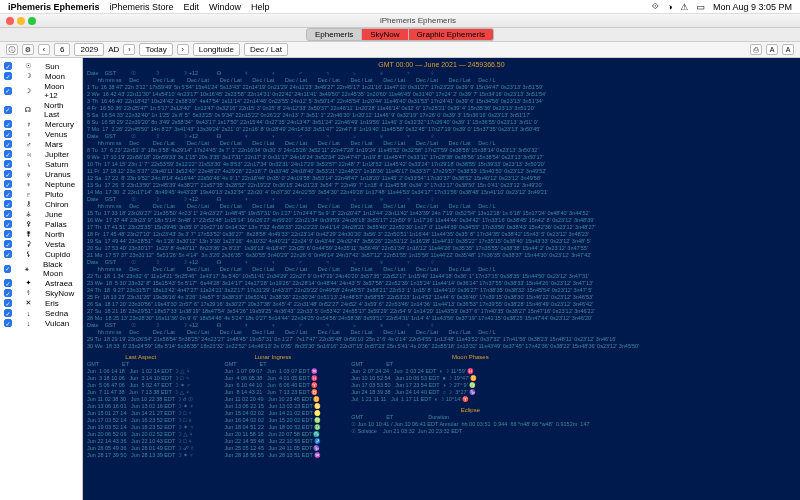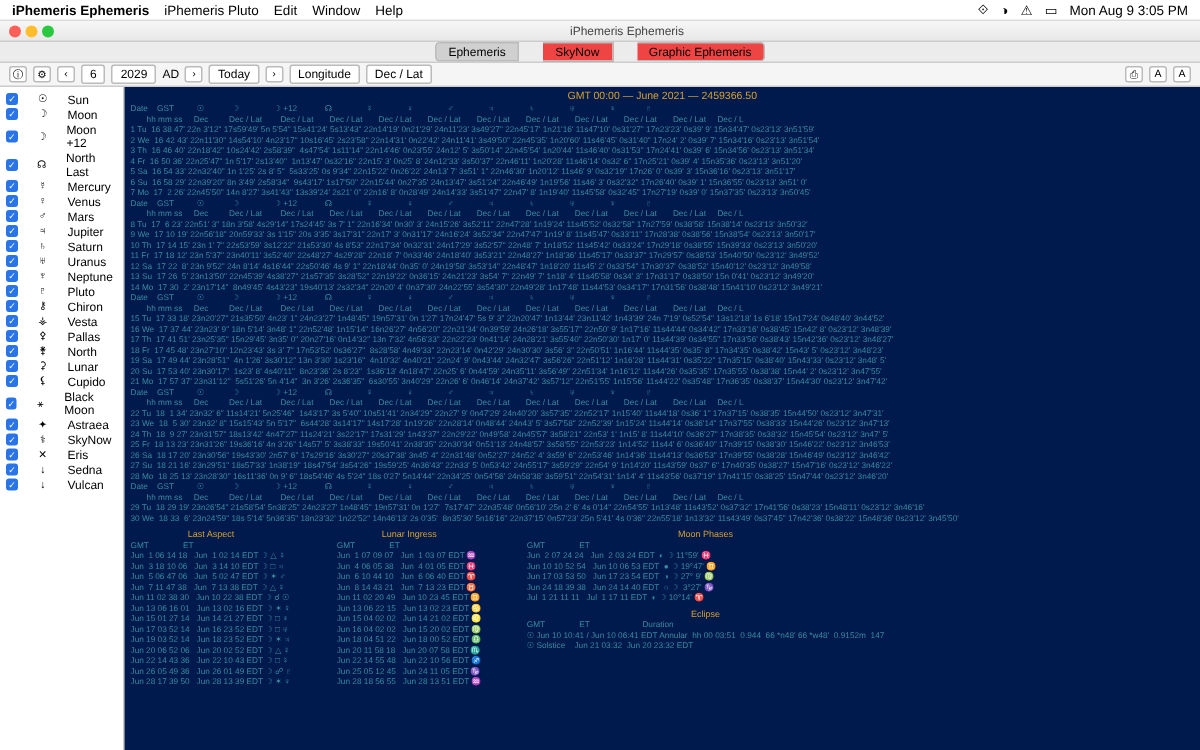--- a/index.html
+++ b/index.html
@@ -5,21 +5,21 @@
 *{margin:0;padding:0;box-sizing:border-box;font-family:-apple-system,Helvetica,Arial,sans-serif}
 body{background:#ececec;width:800px;height:500px;overflow:hidden;font-size:9px}
 .menubar{height:14px;background:#fff;display:flex;align-items:center;padding:0 8px;font-size:9px;gap:10px;border-bottom:1px solid #ddd;justify-content:space-between}
 .ml{display:flex;gap:10px}
 .mr{display:flex;gap:8px;align-items:center}
 .ml span:first-child{font-weight:600}
 .titlebar{height:14px;background:linear-gradient(#f6f6f6,#e8e8e8);display:flex;align-items:center;font-size:9px;border-bottom:1px solid #ccc;position:relative}
 .tbtns{display:flex;gap:3px;padding-left:6px}
 .tbtn{width:8px;height:8px;border-radius:50%}
 .tc{flex:1;text-align:center;font-size:8px;color:#444}
-.tabbar{height:14px;background:#ececec;display:flex;justify-content:center;align-items:center;gap:16px;font-size:8px;border-bottom:1px solid #ccc}
+.tabbar{height:14px;background:#ececec;display:flex;justify-content:center;align-items:center;gap:0;font-size:8px;border-bottom:1px solid #ccc}
 .tab{padding:1px 8px;border:1px solid #bbb;background:#ef4444}
 .tab.active{background:#d0d0d0}
 .tab:first-child{border-radius:3px 0 0 3px}
 .tab:last-child{border-radius:0 3px 3px 0}
 .tab+.tab{border-left:none}
 .toolbar{height:16px;background:#f5f5f5;display:flex;align-items:center;padding:0 6px;font-size:8px;gap:4px;border-bottom:1px solid #ccc;justify-content:space-between}
 .tl{display:flex;gap:4px;align-items:center}
 .nb{width:12px;height:11px;background:#fff;border:1px solid #bbb;border-radius:2px;display:flex;align-items:center;justify-content:center;font-size:7px}
 .pill{padding:1px 5px;background:#fff;border:1px solid #bbb;border-radius:2px}
 .main{display:flex;height:442px}
@@ -35,21 +35,21 @@
 .bot{display:flex;gap:30px;margin-top:4px}
 .botcol{flex:0 0 auto}
 .botcol .bh{color:#d4a030;text-align:center;font-size:6px}
 </style>
 </head>
 <body>
 
 <div class="menubar">
   <div class="ml">
     <span>iPhemeris Ephemeris</span>
-    <span>iPhemeris Pluto</span>
+    <span>iPhemeris Store</span>
     <span>Edit</span>
     <span>Window</span>
     <span>Help</span>
   </div>
   <div class="mr">
     <span>⟐</span>
     <span>◑</span>
     <span>⚠</span>
     <span>▭</span>
     <span>Mon Aug 9  3:05 PM</span>
@@ -155,36 +155,36 @@
         <span>Pluto</span>
       </div>
       <div class="si">
         <span class="cb on">✓</span>
         <span class="sym">⚷</span>
         <span>Chiron</span>
       </div>
       <div class="si">
         <span class="cb on">✓</span>
         <span class="sym">⚶</span>
-        <span>Vesta</span>
+        <span>June</span>
       </div>
       <div class="si">
         <span class="cb on">✓</span>
         <span class="sym">⚴</span>
         <span>Pallas</span>
       </div>
       <div class="si">
         <span class="cb on">✓</span>
         <span class="sym">⚵</span>
         <span>North</span>
       </div>
       <div class="si">
         <span class="cb on">✓</span>
         <span class="sym">⚳</span>
-        <span>Lunar</span>
+        <span>Vesta</span>
       </div>
       <div class="si">
         <span class="cb on">✓</span>
         <span class="sym">⚸</span>
         <span>Cupido</span>
       </div>
       <div class="si">
         <span class="cb on">✓</span>
         <span class="sym">⚹</span>
         <span>Black Moon</span>

